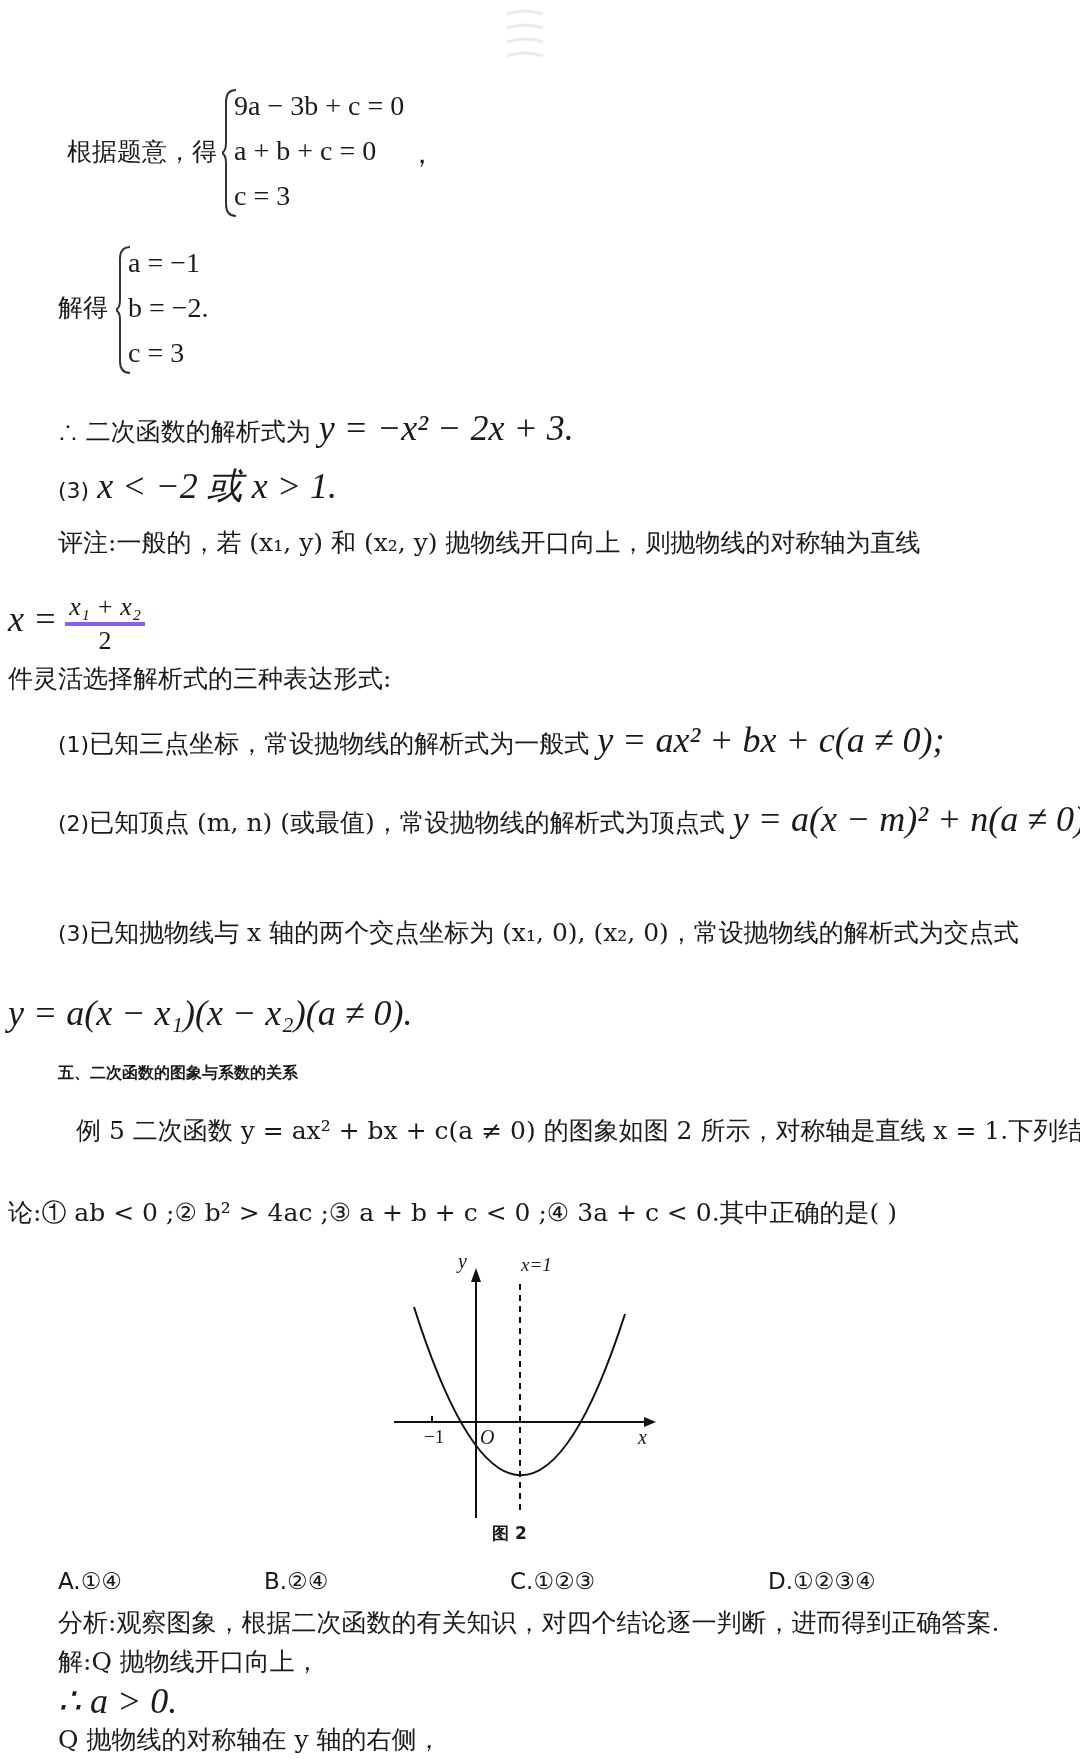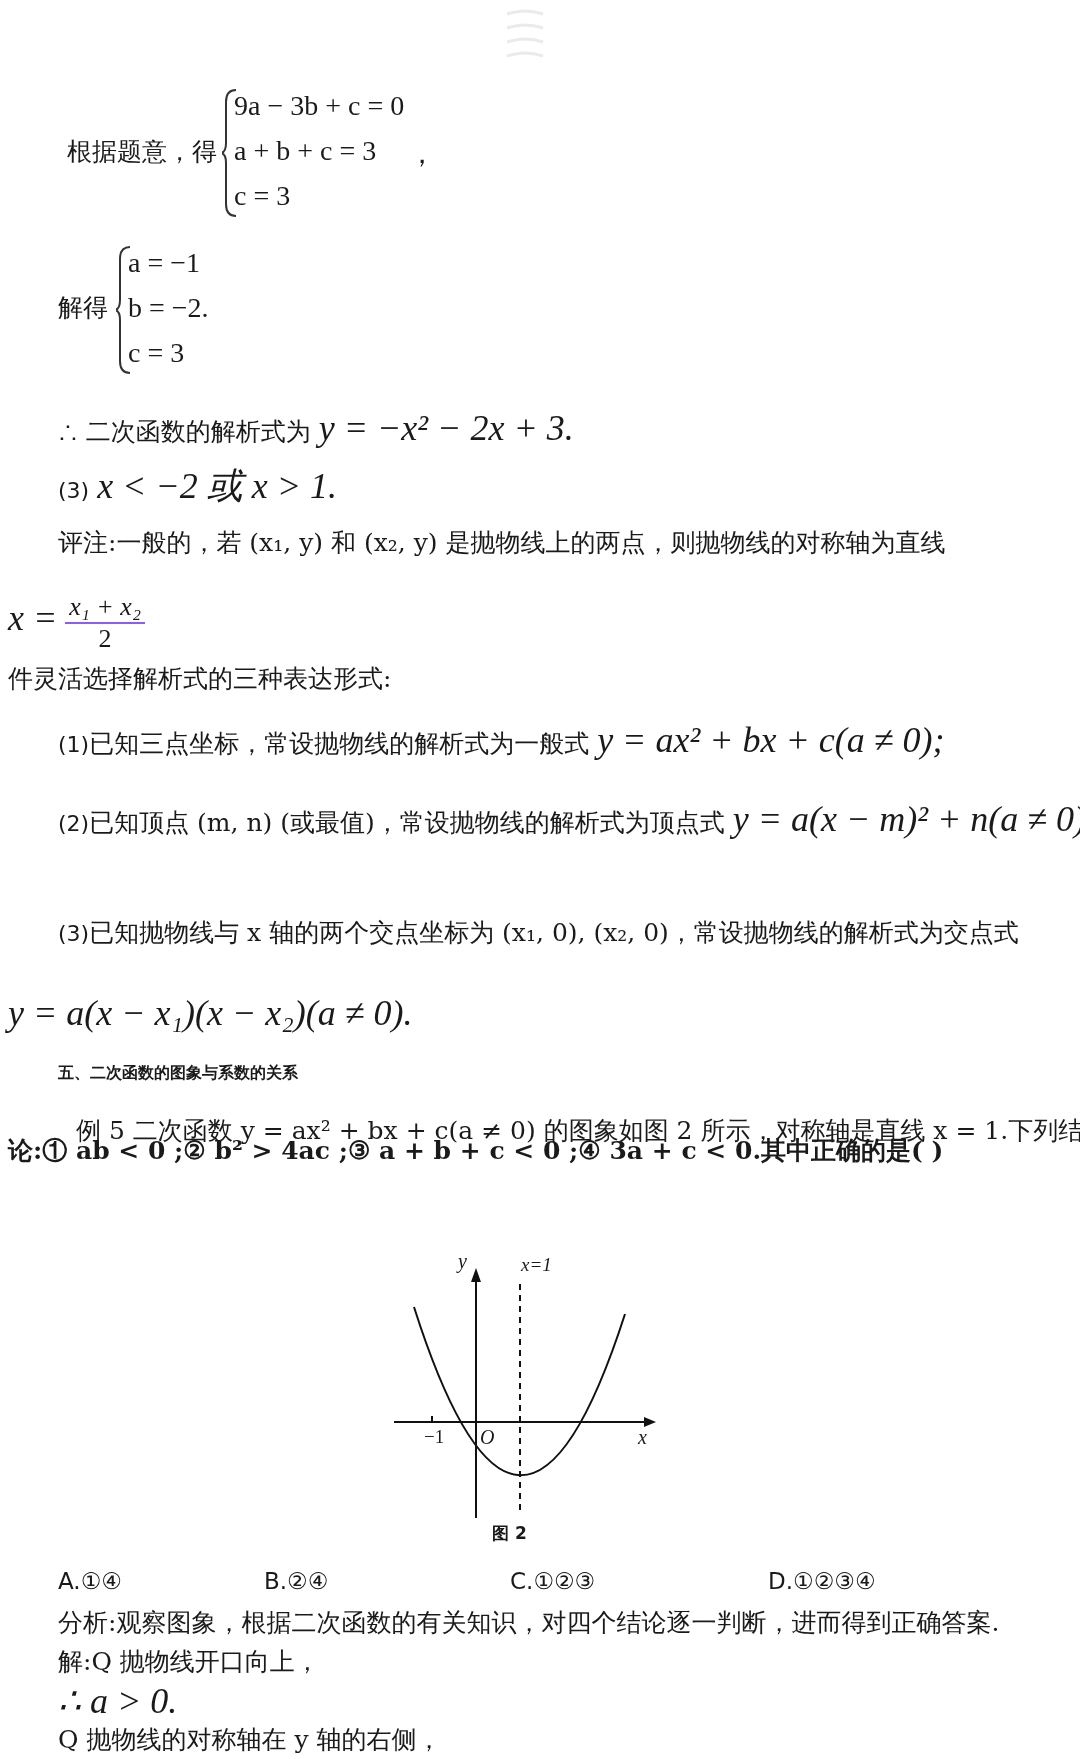--- a/index.html
+++ b/index.html
@@ -3,21 +3,21 @@
 <meta charset="utf-8">
 <style>
   html, body { margin: 0; padding: 0; background: #ffffff; }
   body { width: 1080px; height: 1759px; position: relative; overflow: hidden;
          font-family: "DejaVu Serif", "Liberation Serif", serif; color: #1a1a1a; }
   .line { position: absolute; white-space: nowrap; font-size: 25px; line-height: 30px; }
   .m { font-family: "Liberation Serif", "DejaVu Serif", serif; font-style: italic; font-size: 36px; }
   .brace-wrap { position: absolute; }
   .eq { position: absolute; white-space: nowrap; font-family: "Liberation Serif", serif; font-size: 28px; }
   .frac { display: inline-block; vertical-align: middle; text-align: center; font-family: "Liberation Serif", serif; font-style: italic; font-size: 26px; }
-  .frac .num { display: block; border-bottom: 2px solid #8b5cf6; padding: 0 4px; }
+  .frac .num { display: block; border-bottom: 4px solid #8b5cf6; padding: 0 4px; }
   .frac .den { display: block; font-style: normal; }
   .bold { font-weight: bold; font-family: "DejaVu Sans", sans-serif; font-size: 16px; }
   .sans { font-family: "DejaVu Sans", sans-serif; font-size: 22px; }
   .opt { position: absolute; top: 1568px; font-family: "DejaVu Sans", sans-serif; font-size: 23px; }
   .watermark { position: absolute; left: 505px; top: 6px; width: 40px; height: 55px; opacity: 0.08; }
 </style>
 </head>
 <body>
 
 <div class="watermark">
@@ -26,21 +26,21 @@
     </svg>
 </div>
 
 <div class="line" style="left:58px; top:137px;margin-left:9px;">根据题意，得</div>
 <div class="brace-wrap" style="left:222px; top:88px;">
   <svg width="16" height="130">
       <path d="M14 2 Q4 2 4 14 L4 55 Q4 65 -2 65 Q4 65 4 75 L4 116 Q4 128 14 128" stroke="#333" stroke-width="2" fill="none"></path>
     </svg>
 </div>
 <div class="eq" style="left:234px; top:90px;">9a − 3b + c = 0</div>
-<div class="eq" style="left:234px; top:135px;">a + b + c = 3</div>
+<div class="eq" style="left:234px; top:135px;">a + b + c = 0</div>
 <div class="eq" style="left:234px; top:180px;">c = 3</div>
 <div class="eq" style="left:408px; top:135px;">，</div>
 
 <div class="line" style="left:58px; top:293px;">解得</div>
 <div class="brace-wrap" style="left:116px; top:245px;">
   <svg width="16" height="130">
       <path d="M14 2 Q4 2 4 14 L4 55 Q4 65 -2 65 Q4 65 4 75 L4 116 Q4 128 14 128" stroke="#333" stroke-width="2" fill="none"></path>
     </svg>
 </div>
 <div class="eq" style="left:128px; top:247px;">a = −1</div>
@@ -49,21 +49,21 @@
 
 <div class="line" style="left:58px; top:413px;">
   <span>∴ 二次函数的解析式为 </span><span class="m">y = −x² − 2x + 3.</span>
 </div>
 
 <div class="line" style="left:58px; top:471px;">
   <span class="sans">(3)</span>
   <span class="m">x &lt; −2 或 x &gt; 1.</span>
 </div>
 
-<div class="line" style="left:58px; top:528px;">评注:一般的，若 (x₁, y) 和 (x₂, y) 是抛物线上的两点，则抛物线的对称轴为直线</div>
+<div class="line" style="left:58px; top:528px;">评注:一般的，若 (x₁, y) 和 (x₂, y) 抛物线开口向上，则抛物线的对称轴为直线</div>
 <div class="line" style="left:8px; top:592px; line-height:normal;">
   <span class="m">x =</span>
   <span class="frac">
     <span class="num">x₁ + x₂</span>
     <span class="den">2</span>
   </span>
 </div>
 <div class="line" style="left:8px; top:664px;">件灵活选择解析式的三种表达形式:</div>
 
 <div class="line" style="left:58px; top:725px;">
@@ -74,21 +74,21 @@
 </div>
 <div class="line" style="left:58px; top:918px;">
   <span class="sans">(3)</span><span>已知抛物线与 x 轴的两个交点坐标为 (x₁, 0), (x₂, 0)，常设抛物线的解析式为交点式</span>
 </div>
 <div class="line" style="left:8px; top:998px;">
   <span class="m">y = a(x − x₁)(x − x₂)(a ≠ 0).</span>
 </div>
 
 <div class="line bold" style="left:58px; top:1058px;">五、二次函数的图象与系数的关系</div>
 <div class="line" style="left:76px; top:1116px;text-align:center;">例 5 二次函数 y = ax² + bx + c(a ≠ 0) 的图象如图 2 所示，对称轴是直线 x = 1.下列结</div>
-<div class="line" style="left:8px; top:1136px;font-weight:bold;">论:① ab &lt; 0 ;② b² &gt; 4ac ;③ a + b + c &lt; 0 ;④ 3a + c &lt; 0.其中正确的是(        )</div>
+<div class="line" style="left:8px; top:1198px;">论:① ab &lt; 0 ;② b² &gt; 4ac ;③ a + b + c &lt; 0 ;④ 3a + c &lt; 0.其中正确的是(        )</div>
 
 <div style="position:absolute; left:380px; top:1240px; width:300px; height:320px;">
   <svg width="300" height="320" viewBox="0 0 300 320">
 
     <line x1="14" y1="182" x2="268" y2="182" stroke="#111" stroke-width="2"></line>
     <polygon points="276,182 264,177 264,187" fill="#111"></polygon>
 
     <line x1="96" y1="278" x2="96" y2="40" stroke="#111" stroke-width="2"></line>
     <polygon points="96,28 91,42 101,42" fill="#111"></polygon>
 

